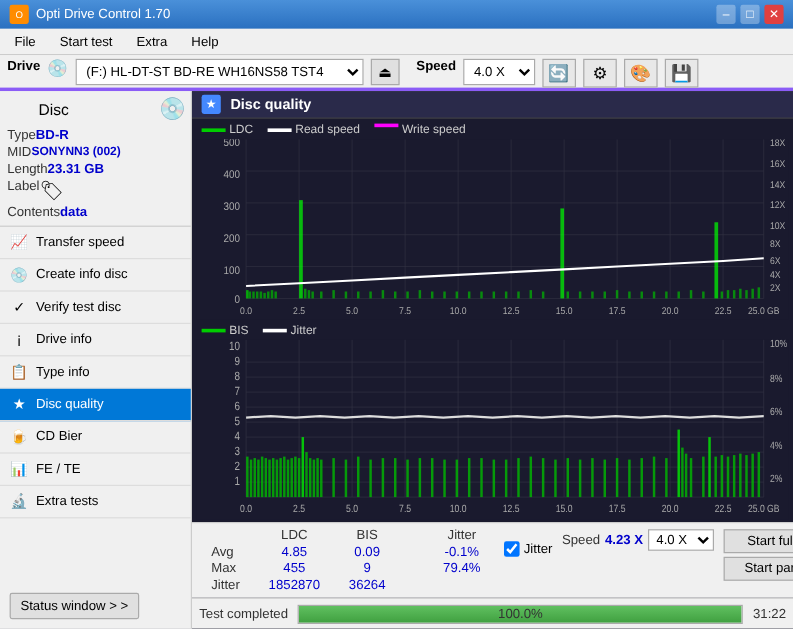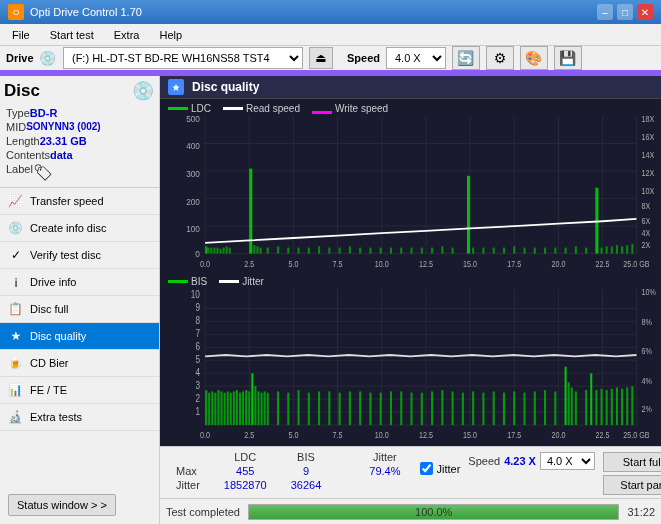--- a/index.html
+++ b/index.html
@@ -29,23 +29,23 @@
       align-items: center;
       padding: 2px 4px;
       height: 22px;
       gap: 4px;
     }
     .menu-item { padding: 2px 8px; cursor: pointer; font-size: 11px; }
 
     
     .drive-toolbar {
       background: #f0f0f0;
-      border-bottom: 6px solid #8b5cf6;
-      display: flex;
-      align-items: center;
+      border-bottom: 3px solid #8b5cf6;
+      display: flex;
+      align-items: flex-start;
       padding: 3px 6px;
       height: 30px;
       gap: 6px;
     }
     .drive-label { font-size: 11px; font-weight: bold; }
     .drive-select {
       background: white;
       border: 1px solid #aaa;
       padding: 2px 4px;
       font-size: 11px;
@@ -99,21 +99,21 @@
     .disc-panel {
       border-bottom: 1px solid #ccc;
       padding: 4px;
     }
     .disc-header {
       display: flex;
       align-items: center;
       justify-content: space-between;
       margin-bottom: 4px;
     }
-    .disc-title { font-weight: bold; font-size: 17px; }
+    .disc-title { font-weight: normal; font-size: 13px; margin-left: 28px; }
     .disc-row {
       display: flex;
       justify-content: flex-start;
       font-size: 11px;
       padding: 1px 2px;
     }
     .disc-row-label { color: #333; }
     .disc-row-value { color: #0000cc; font-weight: bold; }
     .disc-row-value.data { color: #0000cc; }
 
@@ -287,26 +287,26 @@
       </div>
       <div class="disc-row">
         <span class="disc-row-label">MID</span>
         <span class="disc-row-value" style="font-size:10px;">SONYNN3 (002)</span>
       </div>
       <div class="disc-row">
         <span class="disc-row-label">Length</span>
         <span class="disc-row-value">23.31 GB</span>
       </div>
       <div class="disc-row">
+        <span class="disc-row-label">Label</span>
+        <span style="font-size:16px;">🏷</span>
+      </div>
+      <div class="disc-row">
         <span class="disc-row-label">Contents</span>
         <span class="disc-row-value data">data</span>
-      </div>
-      <div class="disc-row">
-        <span class="disc-row-label">Label</span>
-        <span style="font-size:16px;">🏷</span>
       </div>
     </div>
 
     <div class="nav-items">
       <div class="nav-item">
         <span class="nav-item-icon">📈</span>
         <span>Transfer speed</span>
       </div>
       <div class="nav-item">
         <span class="nav-item-icon">💿</span>
@@ -315,21 +315,21 @@
       <div class="nav-item">
         <span class="nav-item-icon">✓</span>
         <span>Verify test disc</span>
       </div>
       <div class="nav-item">
         <span class="nav-item-icon">ℹ</span>
         <span>Drive info</span>
       </div>
       <div class="nav-item">
         <span class="nav-item-icon">📋</span>
-        <span>Disc full</span>
+        <span>Type info</span>
       </div>
       <div class="nav-item active">
         <span class="nav-item-icon">★</span>
         <span>Disc quality</span>
       </div>
       <div class="nav-item">
         <span class="nav-item-icon">🍺</span>
         <span>CD Bier</span>
       </div>
       <div class="nav-item">
@@ -362,21 +362,21 @@
 
         <div style="display:flex; gap:12px; padding:2px 4px; align-items:center;">
           <div style="display:flex;align-items:center;gap:3px;font-size:10px;color:#ccc;">
             <div style="width:20px;height:3px;background:#00cc00;"></div>
             <span>LDC</span>
           </div>
           <div style="display:flex;align-items:center;gap:3px;font-size:10px;color:#ccc;">
             <div style="width:20px;height:3px;background:#ffffff;"></div>
             <span>Read speed</span>
           </div>
-          <div style="display:flex;align-items:flex-end;gap:3px;font-size:10px;color:#ccc;">
+          <div style="display:flex;align-items:flex-start;gap:3px;font-size:10px;color:#ccc;">
             <div style="width:20px;height:3px;background:#ff00ff;"></div>
             <span>Write speed</span>
           </div>
         </div>
 
         <div style="flex:1; position:relative;">
           <svg viewBox="0 0 480 130" width="100%" height="100%" preserveAspectRatio="none" style="position:absolute;top:0;left:0;width:100%;height:100%;">
 
             <rect width="480" height="130" fill="#1a1a2e"></rect>
 
@@ -644,20 +644,27 @@
           <tr>
             <th style="text-align:left; font-size:11px; color:#333;"></th>
             <th style="font-size:11px; color:#333;">LDC</th>
             <th style="font-size:11px; color:#333;">BIS</th>
             <th style="width:20px;"></th>
             <th style="font-size:11px; color:#333;">Jitter</th>
           </tr>
         </thead>
         <tbody>
           <tr>
+            <td style="text-align:left;font-size:11px;color:#333;">Avg</td>
+            <td style="font-size:11px;color:#0000cc;">4.85</td>
+            <td style="font-size:11px;color:#0000cc;">0.09</td>
+            <td></td>
+            <td style="font-size:11px;color:#0000cc;">-0.1%</td>
+          </tr>
+          <tr>
             <td style="text-align:left;font-size:11px;color:#333;">Max</td>
             <td style="font-size:11px;color:#0000cc;">455</td>
             <td style="font-size:11px;color:#0000cc;">9</td>
             <td></td>
             <td style="font-size:11px;color:#0000cc;">79.4%</td>
           </tr>
           <tr>
             <td style="text-align:left;font-size:11px;color:#333;">Jitter</td>
             <td style="font-size:11px;color:#0000cc;">1852870</td>
             <td style="font-size:11px;color:#0000cc;">36264</td>

